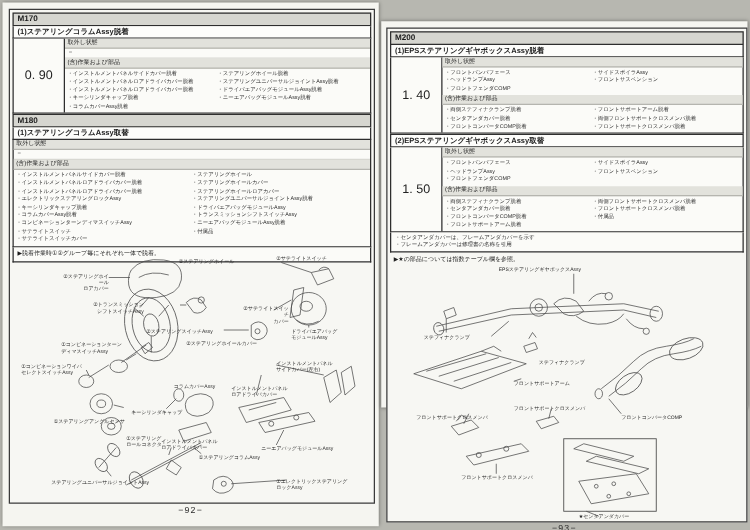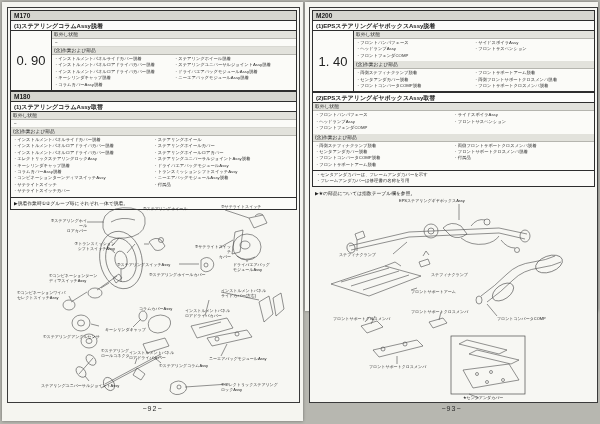--- a/index.html
+++ b/index.html
@@ -4,34 +4,34 @@
 <style>
   html,body{margin:0;padding:0;}
   body{
     width:600px;height:424px;position:relative;overflow:hidden;
     background:#b7b7b0;
     font-family:"Liberation Sans","DejaVu Sans",sans-serif;
     color:#1c1c1c;
   }
   .paper{position:absolute;background:#f5f5f0;box-shadow:0 0 3px rgba(0,0,0,.4);}
   .paper-left{left:2px;top:2px;width:301px;height:419px;}
-  .paper-right{left:305px;top:2px;width:293px;height:309px;}
+  .paper-right{left:305px;top:17px;width:293px;height:309px;}
   .border-box{position:absolute;border:1px solid #3a3a3a;background:#f7f7f3;}
   .bb-left{left:5px;top:5px;width:291px;height:394px;}
   .bb-right{left:4px;top:5px;width:287px;height:394px;}
   .page-number{position:absolute;top:403px;left:0;width:100%;text-align:center;
     font-size:7px;color:#2a2a2a;letter-spacing:1px;}
   .tables{position:absolute;left:2px;top:2px;right:2px;}
   .code-bar{background:#d6d6d0;border:1px solid #2e2e2e;font-weight:bold;
     font-size:6.5px;padding:1px 3px 0 3px;line-height:8px;height:8px;}
   .title-bar{background:#fdfdfb;border:1px solid #2e2e2e;border-top:none;font-weight:bold;
     font-size:6px;padding:1px 3px 0 3px;line-height:8px;height:8px;}
   .tbody{display:flex;border:1px solid #2e2e2e;border-top:none;background:#fbfbf8;}
   .time-cell{width:40px;border-right:1px solid #2e2e2e;display:flex;align-items:center;
-    justify-content:center;font-size:13px;color:#222;}
+    justify-content:center;font-size:10px;color:#222;}
   .content-cell{flex:1;min-width:0;}
   .subhead{background:#e2e2dc;font-size:4.8px;line-height:7px;height:7px;padding:0 2px;
     border-bottom:1px solid #b5b5af;color:#222;}
   .dash-row{font-size:4.8px;line-height:7px;height:7px;padding:0 3px;border-bottom:1px solid #d8d8d2;}
   .items{display:flex;padding:1px 2px 2px 2px;}
   .col{width:50%;min-width:0;}
   .item{font-size:4.3px;line-height:6.4px;white-space:nowrap;overflow:hidden;color:#2e2e2e;}
   .note-box{border:1px solid #2e2e2e;border-top:none;background:#fbfbf8;
     font-size:4.8px;line-height:7px;padding:2px 3px;}
   .plain-note{font-size:4.8px;line-height:7px;padding:3px 3px 0 3px;color:#222;}
@@ -277,20 +277,21 @@
                 <div class="item">・フロントサポートアーム脱着</div>
                 <div class="item">・両側フロントサポートクロスメンバ脱着</div>
                 <div class="item">・フロントサポートクロスメンバ脱着</div>
               </div>
           </div>
         </div>
       </div>
 
       <div class="title-bar" style="border-top:1px solid #2e2e2e">(2)EPSステアリングギヤボックスAssy取替</div>
       <div class="tbody">
+        <div class="time-cell">1. 50</div>
         <div class="content-cell">
           <div class="subhead">取外し状態</div>
           <div class="items">
             <div class="col">
                 <div class="item">・フロントバンパフェース</div>
                 <div class="item">・ヘッドランプAssy</div>
                 <div class="item">・フロントフェンダCOMP</div>
               </div>
             <div class="col">
                 <div class="item">・サイドスポイラAssy</div>

